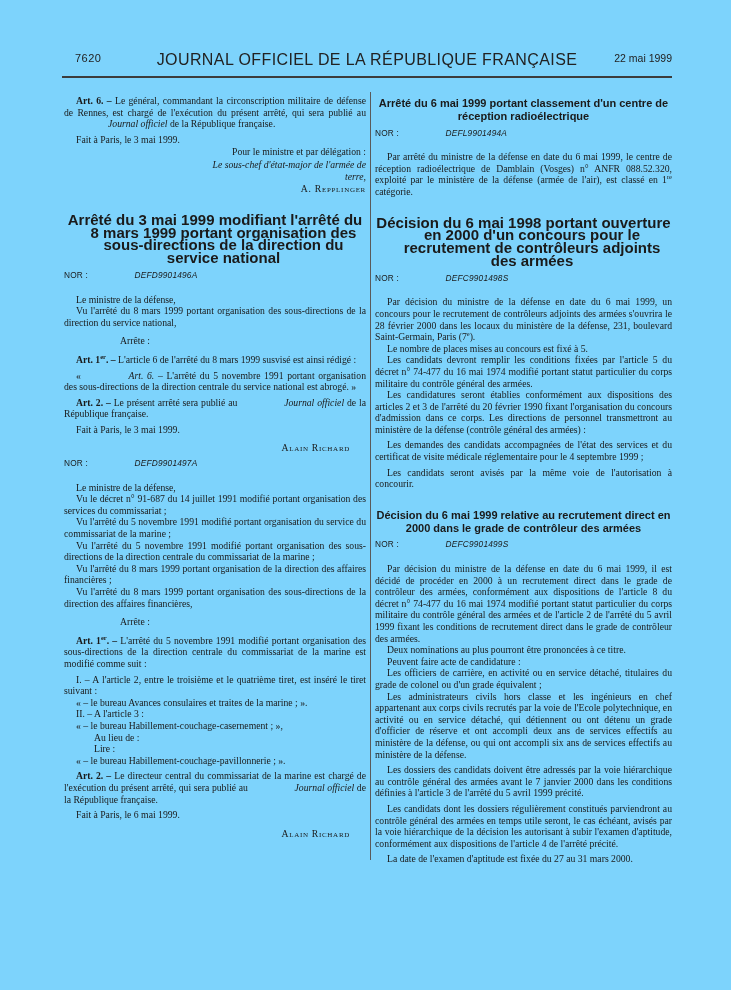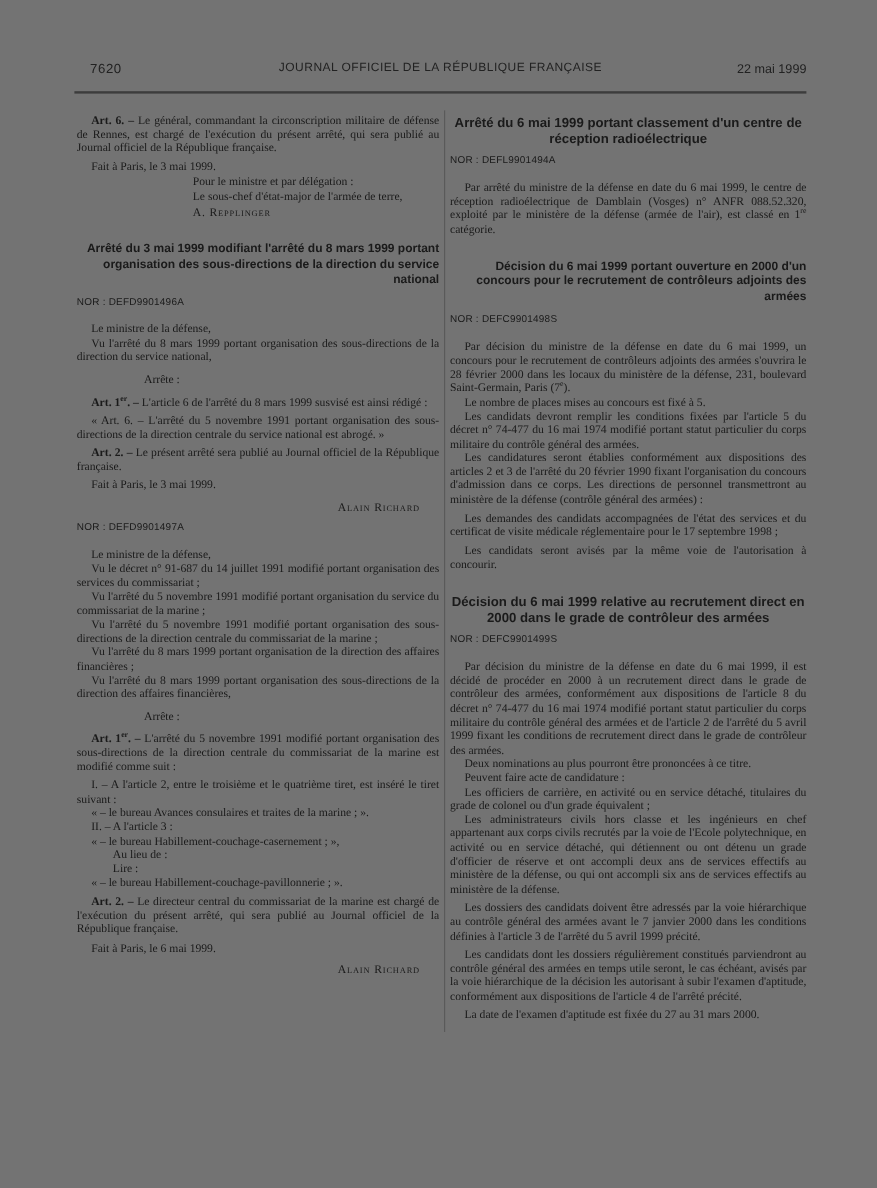--- a/index.html
+++ b/index.html
@@ -1,53 +1,53 @@
 <!DOCTYPE html>
 <html lang="fr"><head>
 <meta charset="utf-8">
 <style>
   html,body{margin:0;padding:0;}
   body{width:731px;height:990px;background:#e8e8e6;}
-  .page{position:relative;width:731px;height:990px;background:#737373;overflow:hidden;color:#161616;}
+  .page{position:relative;width:731px;height:990px;background:#7dd3fc;overflow:hidden;color:#161616;}
 
   
   .hdr{position:absolute;top:50px;left:62px;width:610px;height:18px;
        font-family:"Liberation Sans",sans-serif;font-size:11px;color:#222;}
   .hdr .pgnum{position:absolute;left:13px;top:2px;letter-spacing:0.5px;}
-  .hdr .title{position:absolute;left:0;right:0;top:1px;text-align:center;letter-spacing:0.4px;font-size:10px;}
+  .hdr .title{position:absolute;left:0;right:0;top:1px;text-align:center;letter-spacing:0.4px;font-size:16px;}
   .hdr .date{position:absolute;right:0;top:2px;font-size:10.5px;}
   .hdr-rule{position:absolute;top:76px;left:62px;width:610px;height:2px;background:#3c3c3c;}
 
   
   .col{position:absolute;top:95px;font-family:"Liberation Serif",serif;font-size:9.7px;
        line-height:11.6px;color:#1a1a1a;}
   .col-left{left:64px;width:302px;}
   .col-right{left:375px;width:297px;top:97px;}
   .col-divider{position:absolute;left:370px;top:92px;width:1px;height:768px;background:#5a5a5a;}
 
   
   .blk{margin:0;}
-  .h{font-family:"Liberation Sans",sans-serif;font-weight:bold;font-size:10px;line-height:12.8px;
-     text-align:right;padding-left:17px;text-indent:-17px;margin:19px 0 5px;}
+  .h{font-family:"Liberation Sans",sans-serif;font-weight:bold;font-size:15px;line-height:12.8px;
+     text-align:center;padding-left:17px;text-indent:-17px;margin:19px 0 5px;}
   .hc{font-family:"Liberation Sans",sans-serif;font-weight:bold;font-size:11px;line-height:12.8px;
       text-align:center;margin:19px 0 5px;}
   .col > .blk:first-child{margin-top:0;}
   .nor{font-family:"Liberation Sans",sans-serif;font-size:8.3px;text-align:left;
        margin:4px 0 12px;letter-spacing:0.2px;}
   .p{text-align:justify;text-indent:12px;margin:0;}
   .ps{text-align:justify;text-indent:12px;margin:4px 0 0;}
   .arr{margin:7px 0 7px 56px;}
   .ind{margin:0 0 0 30px;}
-  .sigb{text-align:left;padding-left:32%;margin:1px 0 0;}
+  .sigb{text-align:right;padding-left:32%;margin:1px 0 0;}
   .sig{text-align:right;padding-right:16px;margin:7px 0 0;}
 
   
   .r-n{}
   .r-b{font-weight:bold;}
-  .r-i{}
+  .r-i{font-style:italic;margin-left:44px;}
   .r-sc{font-variant:small-caps;letter-spacing:0.7px;}
   .r-sup{vertical-align:super;font-size:6.5px;line-height:0;}
   .r-bsup{vertical-align:super;font-size:6.5px;line-height:0;font-weight:bold;}
 </style>
 </head>
 <body>
 
 <div class="page">
 
   <div class="hdr">
@@ -92,27 +92,27 @@
       <div class="blk ind"><span class="r-n">Lire :</span></div>
       <div class="blk p"><span class="r-n">« – le bureau Habillement-couchage-pavillonnerie ; ».</span></div>
       <div class="blk ps"><span class="r-b">Art. 2. – </span><span class="r-n">Le directeur central du commissariat de la marine est chargé de l'exécution du présent arrêté, qui sera publié au </span><span class="r-i">Journal officiel</span><span class="r-n"> de la République française.</span></div>
       <div class="blk ps"><span class="r-n">Fait à Paris, le 6 mai 1999.</span></div>
       <div class="blk sig"><span class="r-sc">Alain Richard</span></div>
     </div>
   <div class="col col-right">
       <div class="blk hc"><span class="r-n">Arrêté du 6 mai 1999 portant classement d'un centre de réception radioélectrique</span></div>
       <div class="blk nor"><span class="r-n">NOR :  </span><span class="r-i">DEFL9901494A</span></div>
       <div class="blk p"><span class="r-n">Par arrêté du ministre de la défense en date du 6 mai 1999, le centre de réception radioélectrique de Damblain (Vosges) n° ANFR 088.52.320, exploité par le ministère de la défense (armée de l'air), est classé en 1</span><span class="r-sup">re</span><span class="r-n"> catégorie.</span></div>
-      <div class="blk h"><span class="r-n">Décision du 6 mai 1999 portant ouverture en 2000 d'un concours pour le recrutement de contrôleurs adjoints des armées</span></div>
+      <div class="blk h"><span class="r-n">Décision du 6 mai 1998 portant ouverture en 2000 d'un concours pour le recrutement de contrôleurs adjoints des armées</span></div>
       <div class="blk nor"><span class="r-n">NOR :  </span><span class="r-i">DEFC9901498S</span></div>
       <div class="blk p"><span class="r-n">Par décision du ministre de la défense en date du 6 mai 1999, un concours pour le recrutement de contrôleurs adjoints des armées s'ouvrira le 28 février 2000 dans les locaux du ministère de la défense, 231, boulevard Saint-Germain, Paris (7</span><span class="r-sup">e</span><span class="r-n">).</span></div>
       <div class="blk p"><span class="r-n">Le nombre de places mises au concours est fixé à 5.</span></div>
       <div class="blk p"><span class="r-n">Les candidats devront remplir les conditions fixées par l'article 5 du décret n° 74-477 du 16 mai 1974 modifié portant statut particulier du corps militaire du contrôle général des armées.</span></div>
       <div class="blk p"><span class="r-n">Les candidatures seront établies conformément aux dispositions des articles 2 et 3 de l'arrêté du 20 février 1990 fixant l'organisation du concours d'admission dans ce corps. Les directions de personnel transmettront au ministère de la défense (contrôle général des armées) :</span></div>
-      <div class="blk ps"><span class="r-n">Les demandes des candidats accompagnées de l'état des services et du certificat de visite médicale réglementaire pour le 17 septembre 1998 ;</span></div>
+      <div class="blk ps"><span class="r-n">Les demandes des candidats accompagnées de l'état des services et du certificat de visite médicale réglementaire pour le 4 septembre 1999 ;</span></div>
       <div class="blk ps"><span class="r-n">Les candidats seront avisés par la même voie de l'autorisation à concourir.</span></div>
       <div class="blk hc"><span class="r-n">Décision du 6 mai 1999 relative au recrutement direct en 2000 dans le grade de contrôleur des armées</span></div>
       <div class="blk nor"><span class="r-n">NOR :  </span><span class="r-i">DEFC9901499S</span></div>
       <div class="blk p"><span class="r-n">Par décision du ministre de la défense en date du 6 mai 1999, il est décidé de procéder en 2000 à un recrutement direct dans le grade de contrôleur des armées, conformément aux dispositions de l'article 8 du décret n° 74-477 du 16 mai 1974 modifié portant statut particulier du corps militaire du contrôle général des armées et de l'article 2 de l'arrêté du 5 avril 1999 fixant les conditions de recrutement direct dans le grade de contrôleur des armées.</span></div>
       <div class="blk p"><span class="r-n">Deux nominations au plus pourront être prononcées à ce titre.</span></div>
       <div class="blk p"><span class="r-n">Peuvent faire acte de candidature :</span></div>
       <div class="blk p"><span class="r-n">Les officiers de carrière, en activité ou en service détaché, titulaires du grade de colonel ou d'un grade équivalent ;</span></div>
       <div class="blk p"><span class="r-n">Les administrateurs civils hors classe et les ingénieurs en chef appartenant aux corps civils recrutés par la voie de l'Ecole polytechnique, en activité ou en service détaché, qui détiennent ou ont détenu un grade d'officier de réserve et ont accompli deux ans de services effectifs au ministère de la défense, ou qui ont accompli six ans de services effectifs au ministère de la défense.</span></div>
       <div class="blk ps"><span class="r-n">Les dossiers des candidats doivent être adressés par la voie hiérarchique au contrôle général des armées avant le 7 janvier 2000 dans les conditions définies à l'article 3 de l'arrêté du 5 avril 1999 précité.</span></div>
       <div class="blk ps"><span class="r-n">Les candidats dont les dossiers régulièrement constitués parviendront au contrôle général des armées en temps utile seront, le cas échéant, avisés par la voie hiérarchique de la décision les autorisant à subir l'examen d'aptitude, conformément aux dispositions de l'article 4 de l'arrêté précité.</span></div>

